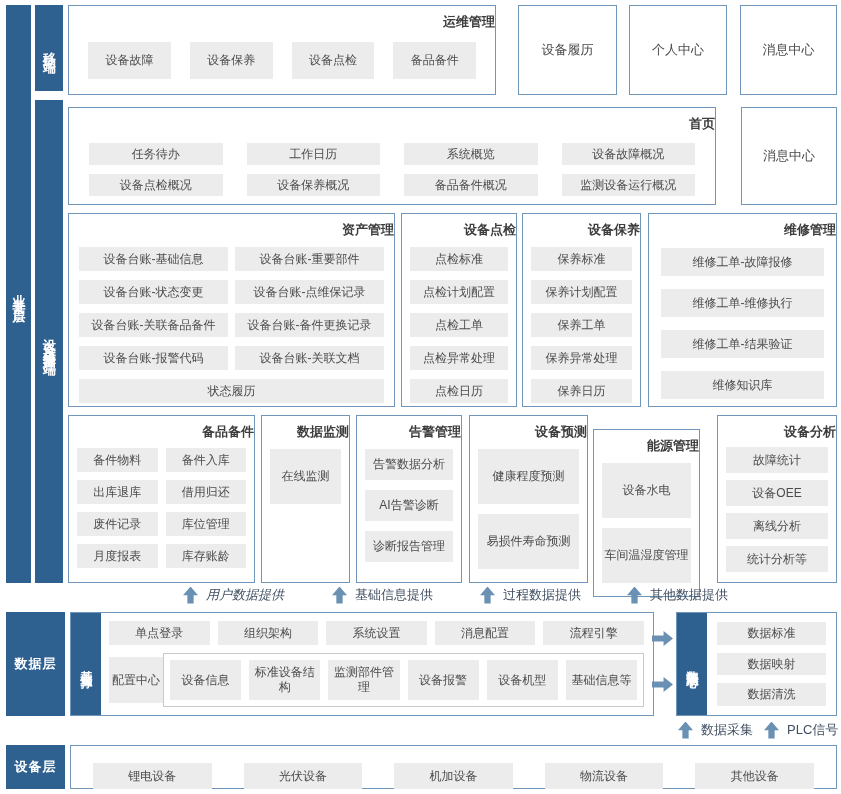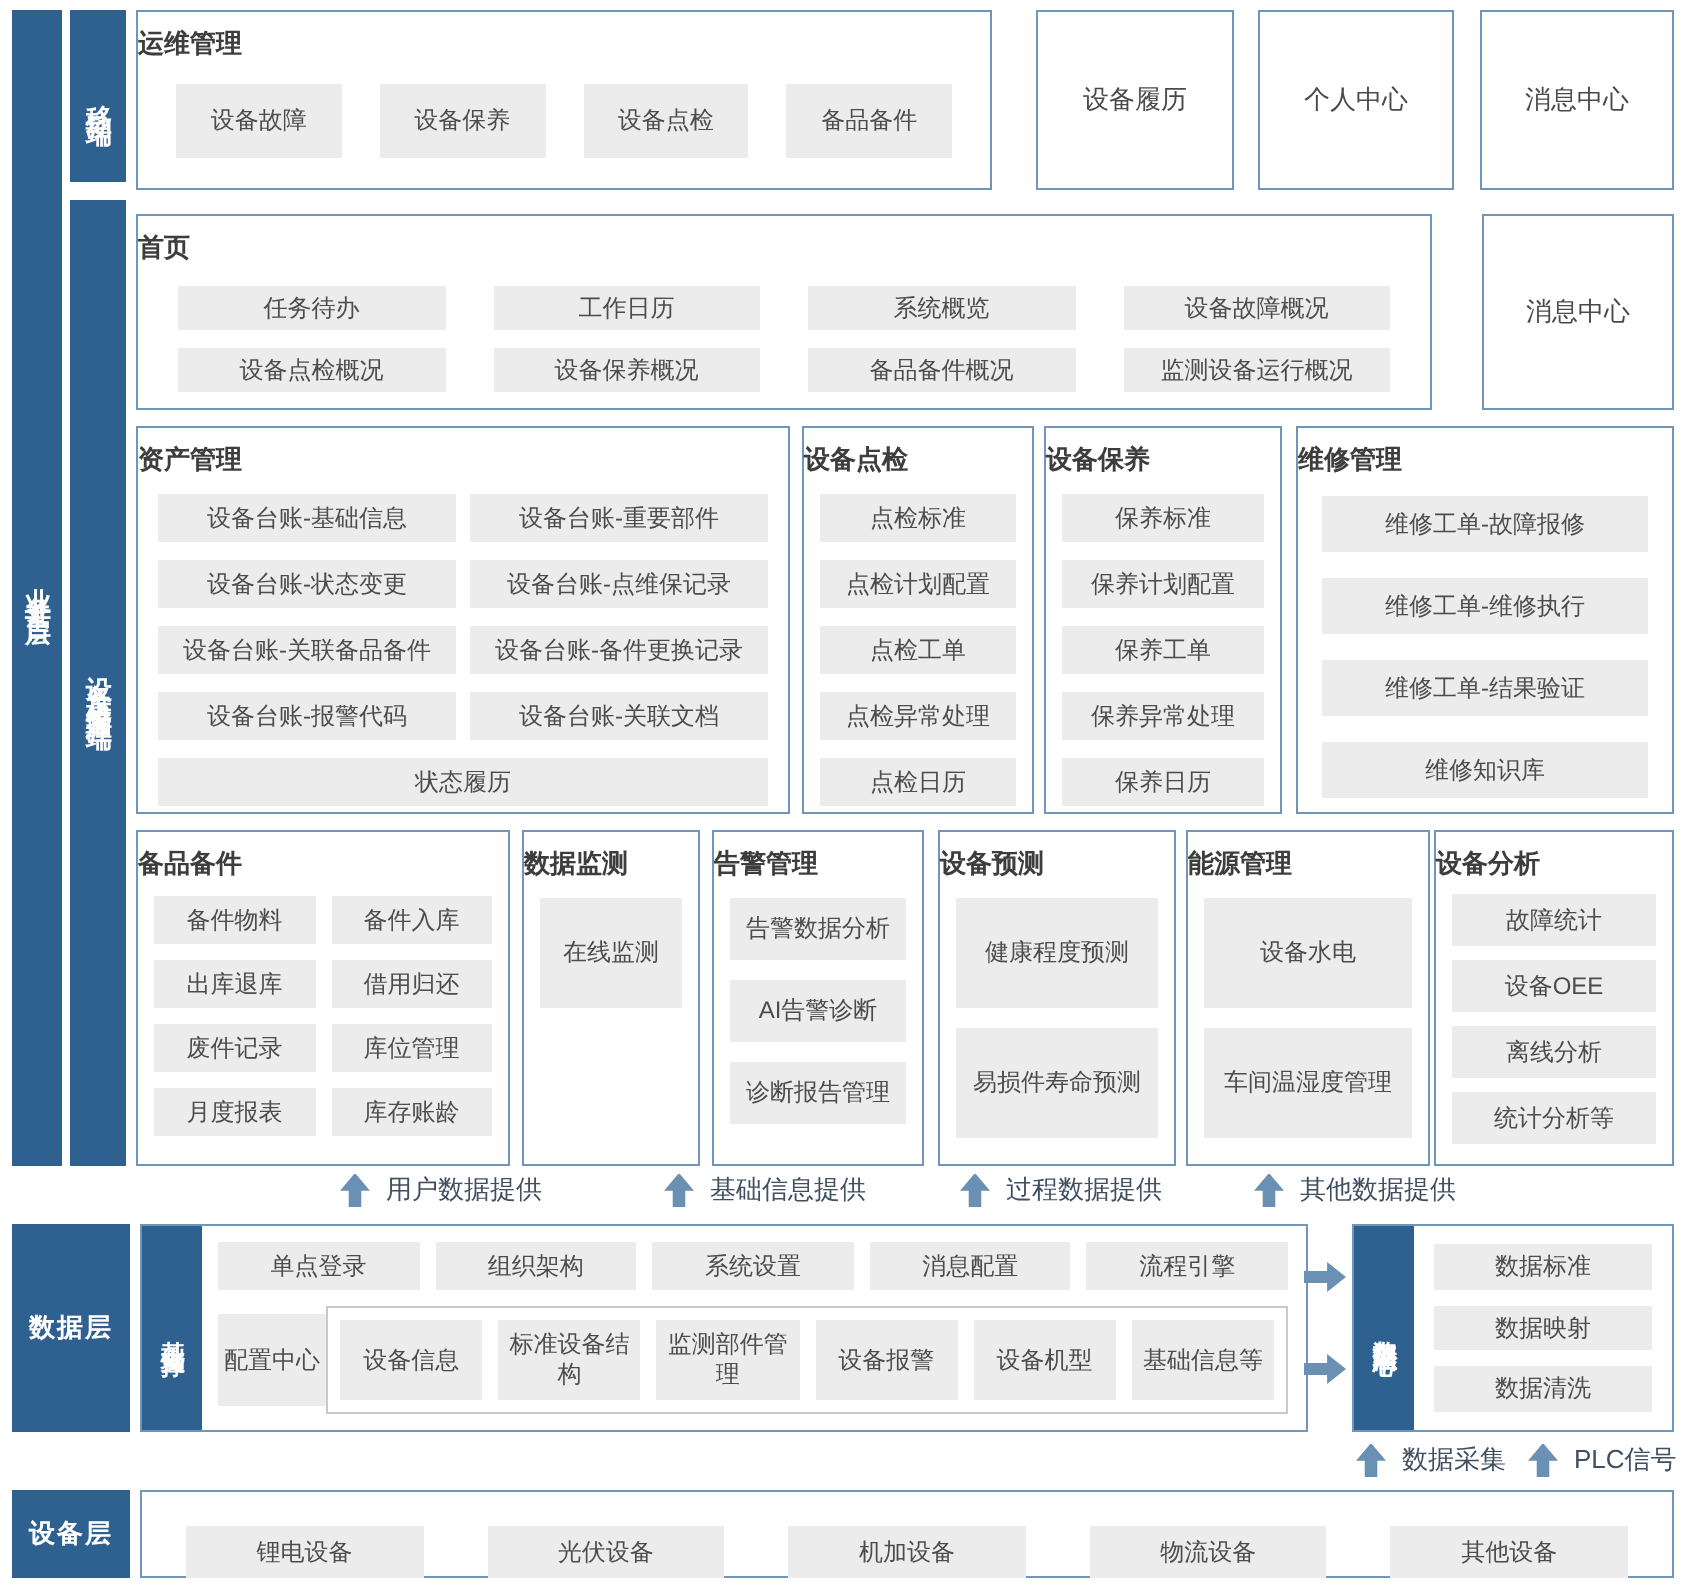--- a/index.html
+++ b/index.html
@@ -18,21 +18,21 @@
     display: flex; align-items: center; justify-content: center;
   }
   .vtext {
     writing-mode: vertical-rl; text-orientation: upright;
     font-weight: bold; font-size: 13px; letter-spacing: 4px;
   }
   .vtext-sm { writing-mode: vertical-rl; text-orientation: upright; font-weight: bold; font-size: 12px; letter-spacing: 2px; }
   .hlabel { font-weight: bold; font-size: 13px; letter-spacing: 1px; }
   
   .panel { background: #fff; border: 1.5px solid #7096ba; }
-  .ptitle { font-weight: bold; font-size: 13px; color: #3d3d3d; text-align: left; padding-top: 7px; }
+  .ptitle { font-weight: bold; font-size: 13px; color: #3d3d3d; text-align: right; padding-top: 7px; }
   
   .btn {
     background: #ececec; color: #4c4c4c; font-size: 12px;
     display: flex; align-items: center; justify-content: center;
     text-align: center; line-height: 1.25; cursor: default;
   }
   .sidebox {
     background: #fff; border: 1.5px solid #7096ba;
     display: flex; align-items: center; justify-content: center;
     font-size: 13px; color: #4a4a4a;
@@ -219,39 +219,39 @@
 </div>
 
 <div id="sec-predict" class="abs panel" style="left:469px; top:415px; width:119px; height:168px;">
   <div class="ptitle">设备预测</div>
   <div class="col tall-col">
     <div class="btn">健康程度预测</div>
     <div class="btn">易损件寿命预测</div>
   </div>
 </div>
 
-<div id="sec-energy" class="abs panel" style="left:593px; top:415px; width:122px; height:168px;">
+<div id="sec-energy" class="abs panel" style="left:593px; top:429px; width:107px; height:168px;">
   <div class="ptitle">能源管理</div>
   <div class="col tall-col">
     <div class="btn">设备水电</div>
     <div class="btn">车间温湿度管理</div>
   </div>
 </div>
 
 <div id="sec-analysis" class="abs panel" style="left:717px; top:415px; width:120px; height:168px;">
   <div class="ptitle">设备分析</div>
   <div class="col list-col">
     <div class="btn">故障统计</div>
     <div class="btn">设备OEE</div>
     <div class="btn">离线分析</div>
     <div class="btn">统计分析等</div>
   </div>
 </div>
 
-<div class="flow" style="left:170px; top:586px;">
+<div class="flow" style="left:183px; top:586px;font-style:italic;">
   <span class="uparrow"></span>
   <span>用户数据提供</span>
 </div>
 <div class="flow" style="left:332px; top:586px;">
   <span class="uparrow"></span>
   <span>基础信息提供</span>
 </div>
 <div class="flow" style="left:480px; top:586px;">
   <span class="uparrow"></span>
   <span>过程数据提供</span>

